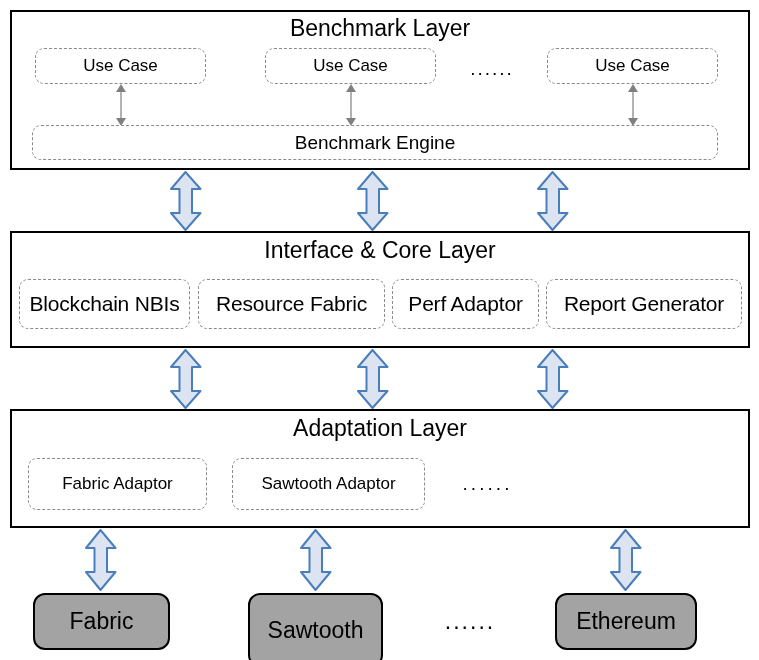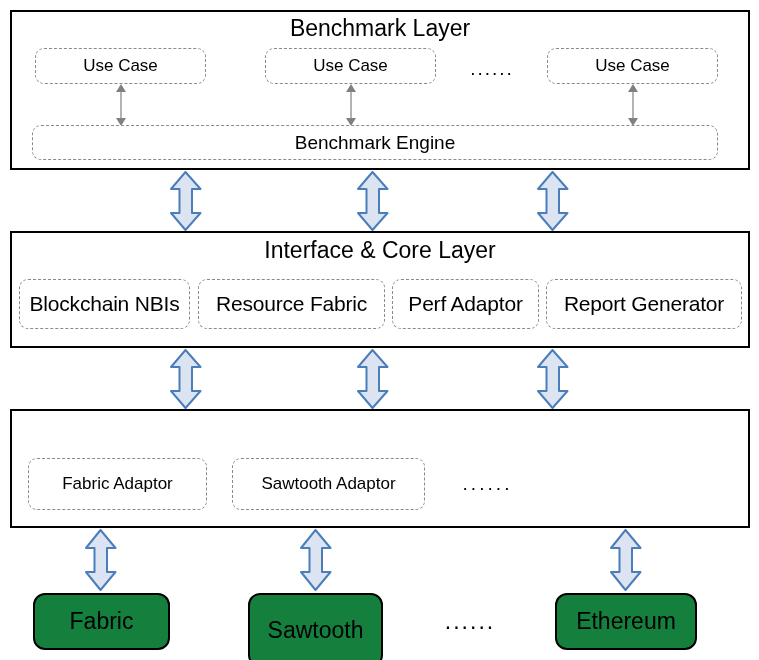--- a/index.html
+++ b/index.html
@@ -54,21 +54,21 @@
     white-space: nowrap;
   }
   .dashed-box.tight { font-size: 21px; letter-spacing: -0.2px; text-align: right; }
 
   
   .solid-box {
     position: absolute;
     box-sizing: border-box;
     border: 2px solid #000000;
     border-radius: 12px;
-    background: #15803d;
+    background: #a3a3a3;
     display: flex;
     align-items: center;
     justify-content: center;
     text-align: center;
     font-size: 23px;
     line-height: 27px;
     color: #000000;
     white-space: nowrap;
   }
 
@@ -174,20 +174,21 @@
     </svg>
   </div>
   <div class="arrow" style="left:536px; top:349px;">
     <svg width="33" height="60" viewBox="0 0 33 60">
       <polygon points="16.5,1 31.5,18 23,18 23,42 31.5,42 16.5,59 2,42 10.5,42 10.5,18 2,18" fill="#DCE4F2" stroke="#4A7EBB" stroke-width="2" stroke-linejoin="round"></polygon>
     </svg>
   </div>
 
   <div class="layer-box" style="left:10px; top:409px; width:740px; height:119px;"></div>
 
+  <div class="layer-title" style="left:10px; width:740px; top:414px;">Adaptation Layer</div>
 
   <div class="dashed-box" style="left:28px; top:458px; width:179px; height:52px;">Fabric Adaptor</div>
 
   <div class="dashed-box" style="left:232px; top:458px; width:193px; height:52px;">Sawtooth Adaptor</div>
 
 
   <div class="dots" style="left:437px; top:478px; width:100px;">······</div>
 
   <div class="arrow" style="left:84px; top:529px;">
     <svg width="33" height="62" viewBox="0 0 33 62">

